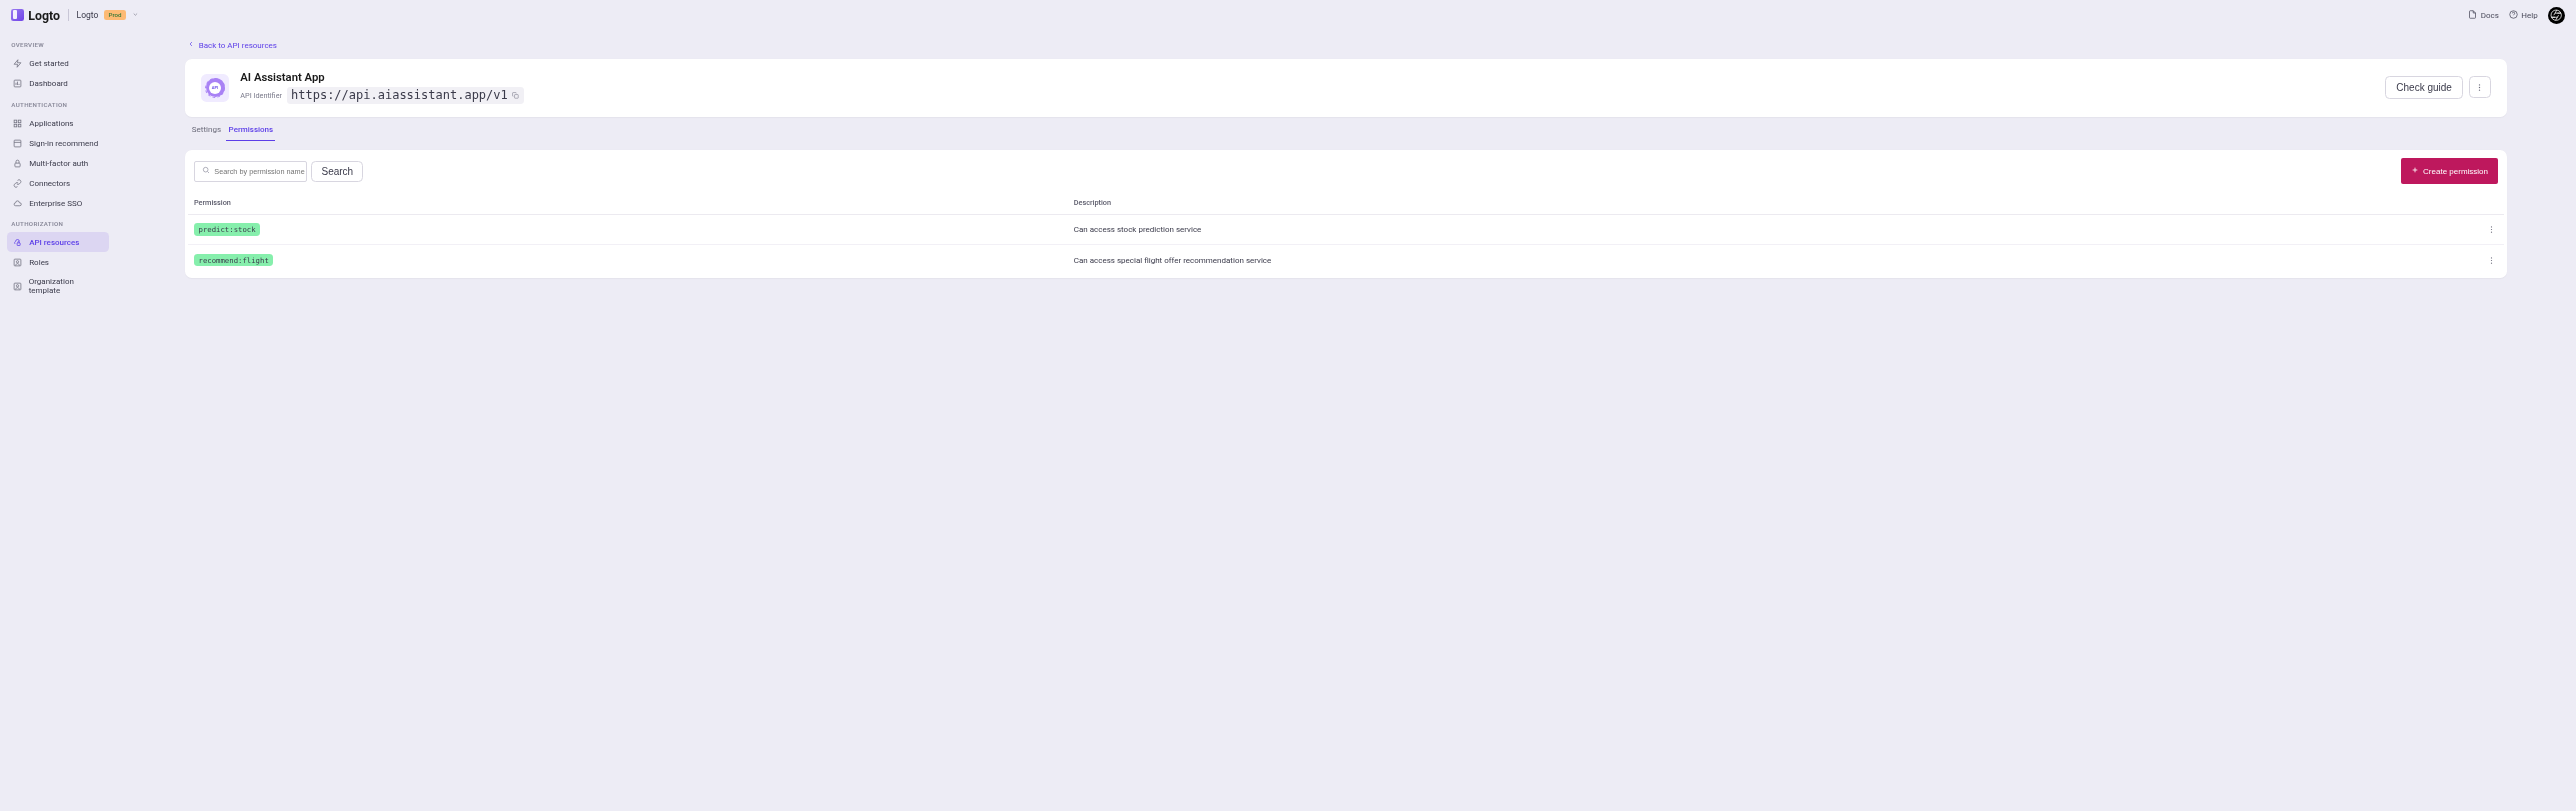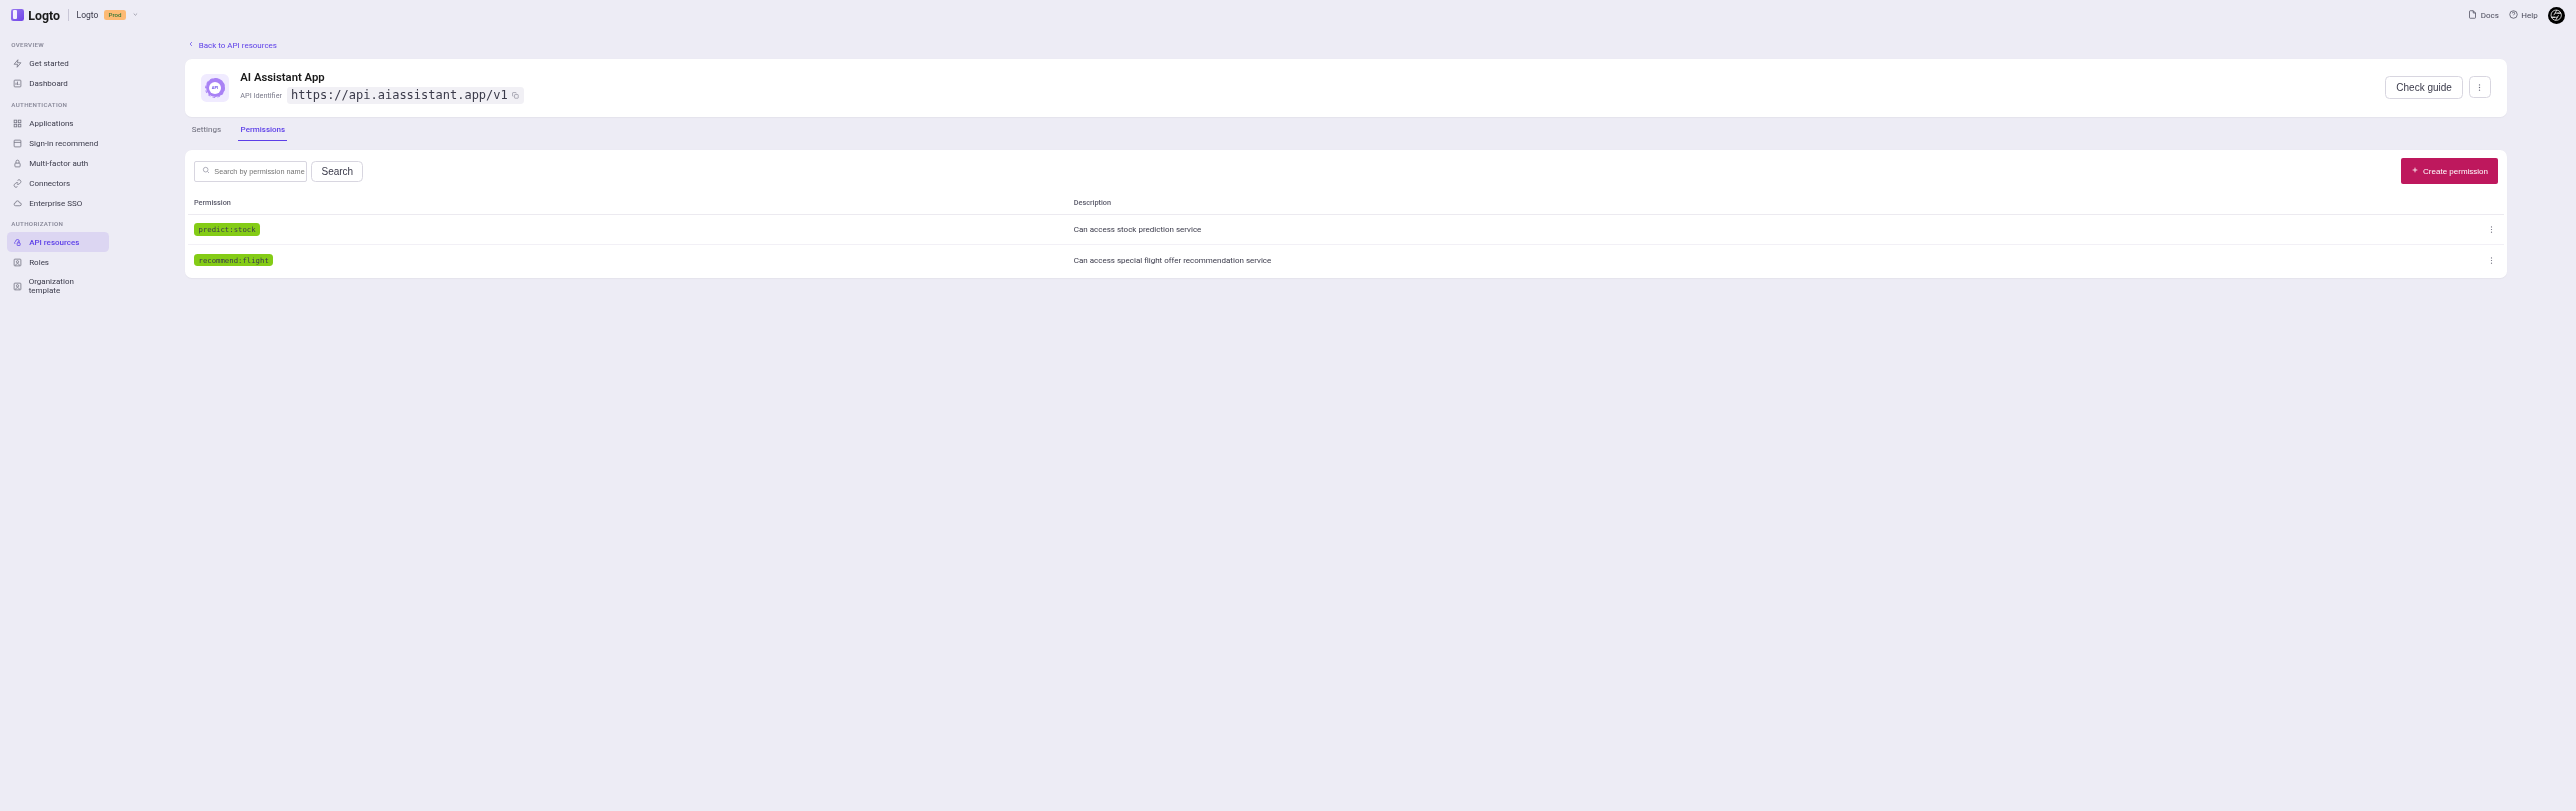--- a/index.html
+++ b/index.html
@@ -98,21 +98,21 @@
     .header-right { display: flex; gap: 5.6px; }
     .btn-outline {
       border: 0.6px solid #d8d6e0; background: #fff; padding: 5px 10px;
       border-radius: 4.5px; font-size: 10px; color: #3a3a4a; cursor: pointer;
     }
     .btn-icon-outline {
       border: 0.6px solid #d8d6e0; background: #fff; width: 22.5px; height: 21.4px;
       border-radius: 4.5px; display: flex; align-items: center; justify-content: center;
       cursor: pointer; color: #6b6b7a;
     }
-    .tabs { display: flex; gap: 15px; padding: 8px 4.5px 0 4.5px; border-bottom: 0.6px solid transparent; }
+    .tabs { display: flex; gap: 3px; padding: 8px 4.5px 0 4.5px; border-bottom: 0.6px solid transparent; }
     .tab {
       padding: 0 2.3px 6.8px 2.3px; font-size: 8px; color: #6b6b7a; cursor: pointer;
       border-bottom: 1.1px solid transparent;
     }
     .tab.active { color: #5c3ee8; border-bottom-color: #5c3ee8; font-weight: 500; }
     .permissions-card { margin-top: 8px; padding: 8px 3.4px 3.4px 3.4px; }
     .toolbar { display: flex; justify-content: space-between; align-items: center; padding: 0 5.6px 6.8px 5.6px; }
     .toolbar-left { display: flex; gap: 4.5px; }
     .search-box {
       display: flex; align-items: center; gap: 4.5px;
@@ -130,21 +130,21 @@
     .table th {
       text-align: left; font-size: 7.3px; font-weight: 500; color: #5a5a6a;
       padding: 6.8px 5.6px; border-bottom: 0.6px solid #eceaf0;
     }
     .table td {
       padding: 8px 5.6px; border-bottom: 0.6px solid #f2f0f6; font-size: 8px; color: #3a3a4a;
     }
     .table tr:last-child td { border-bottom: none; }
     .perm-code {
       font-family: ui-monospace, Menlo, monospace; font-size: 7.3px;
-      background: #84cc16; padding: 1.7px 4.5px; border-radius: 3.4px; color: #3a3a4a;
+      background: #86efac; padding: 1.7px 4.5px; border-radius: 3.4px; color: #3a3a4a;
     }
     .row-action { text-align: right; width: 22.5px; }
     .row-action-btn { cursor: pointer; color: #6b6b7a; padding: 2.3px; display: inline-flex; }
   </style>
 </head>
 <body>
 
 <div class="app">
   <div class="topbar">
     <div class="topbar-left">

